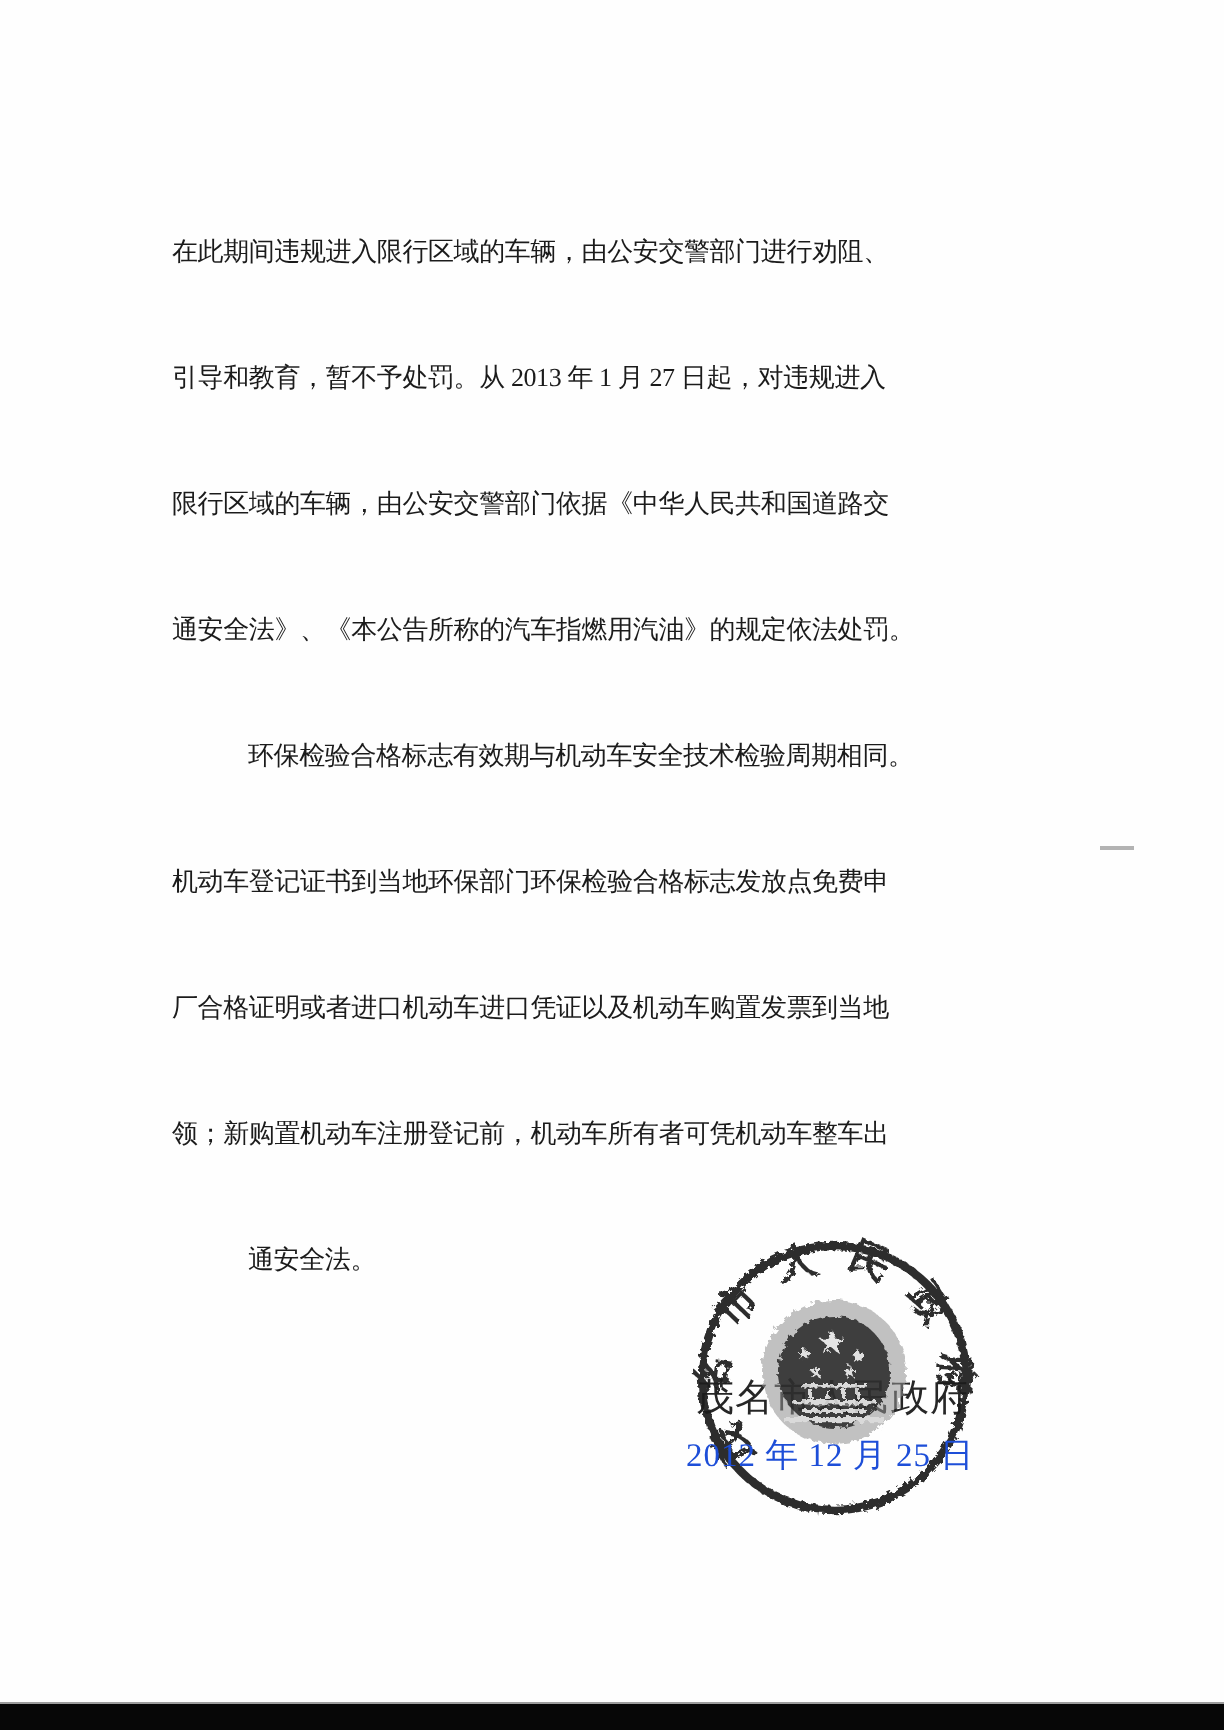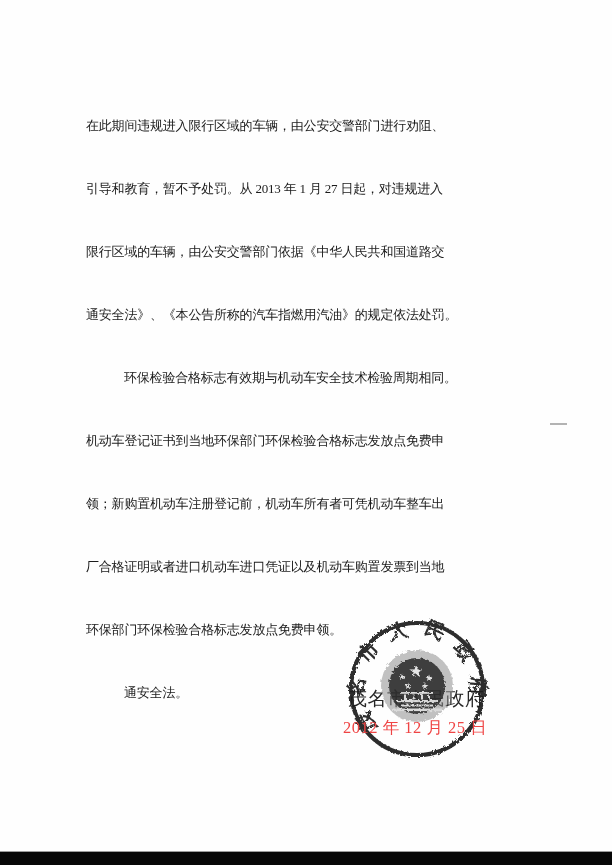--- a/index.html
+++ b/index.html
@@ -31,21 +31,21 @@
     color:#262626;white-space:nowrap;
     z-index:1;
   }
   .seal-wrap{
     position:absolute;left:317px;top:589px;
     width:200px;height:200px;z-index:2;
   }
   .issue-date{
     position:absolute;left:343px;top:717px;
     font-size:16.5px;letter-spacing:0.5px;
-    color:#ef4444;white-space:nowrap;
+    color:#1d4ed8;white-space:nowrap;
     z-index:3;
   }
   
   .scan-dash{
     position:absolute;left:550px;top:423px;
     width:17px;height:2px;background:#b3b3b3;
     z-index:0;
   }
   .bottom-bar{
     position:absolute;left:0;top:851px;
@@ -62,23 +62,22 @@
 
 <div class="page">
 
   <div class="doc-lines">
       <div class="line">在此期间违规进入限行区域的车辆，由公安交警部门进行劝阻、</div>
       <div class="line">引导和教育，暂不予处罚。从 2013 年 1 月 27 日起，对违规进入</div>
       <div class="line">限行区域的车辆，由公安交警部门依据《中华人民共和国道路交</div>
       <div class="line">通安全法》、《本公告所称的汽车指燃用汽油》的规定依法处罚。</div>
       <div class="line indent">环保检验合格标志有效期与机动车安全技术检验周期相同。</div>
       <div class="line">机动车登记证书到当地环保部门环保检验合格标志发放点免费申</div>
+      <div class="line">厂合格证明或者进口机动车进口凭证以及机动车购置发票到当地</div>
       <div class="line">领；新购置机动车注册登记前，机动车所有者可凭机动车整车出</div>
-      <div class="line">厂合格证明或者进口机动车进口凭证以及机动车购置发票到当地</div>
-      <div class="line">环保部门环保检验合格标志发放点免费申领。</div>
       <div class="line indent">通安全法。</div>
     </div>
 
   <div class="authority">茂名市人民政府</div>
 
   <div class="seal-wrap">
     <svg viewBox="-100 -100 200 200" width="200" height="200" xmlns="http://www.w3.org/2000/svg">
       <defs>
         <filter id="rough" x="-25%" y="-25%" width="150%" height="150%">
           <feTurbulence type="fractalNoise" baseFrequency="0.38" numOctaves="2" seed="11" result="n"></feTurbulence>

